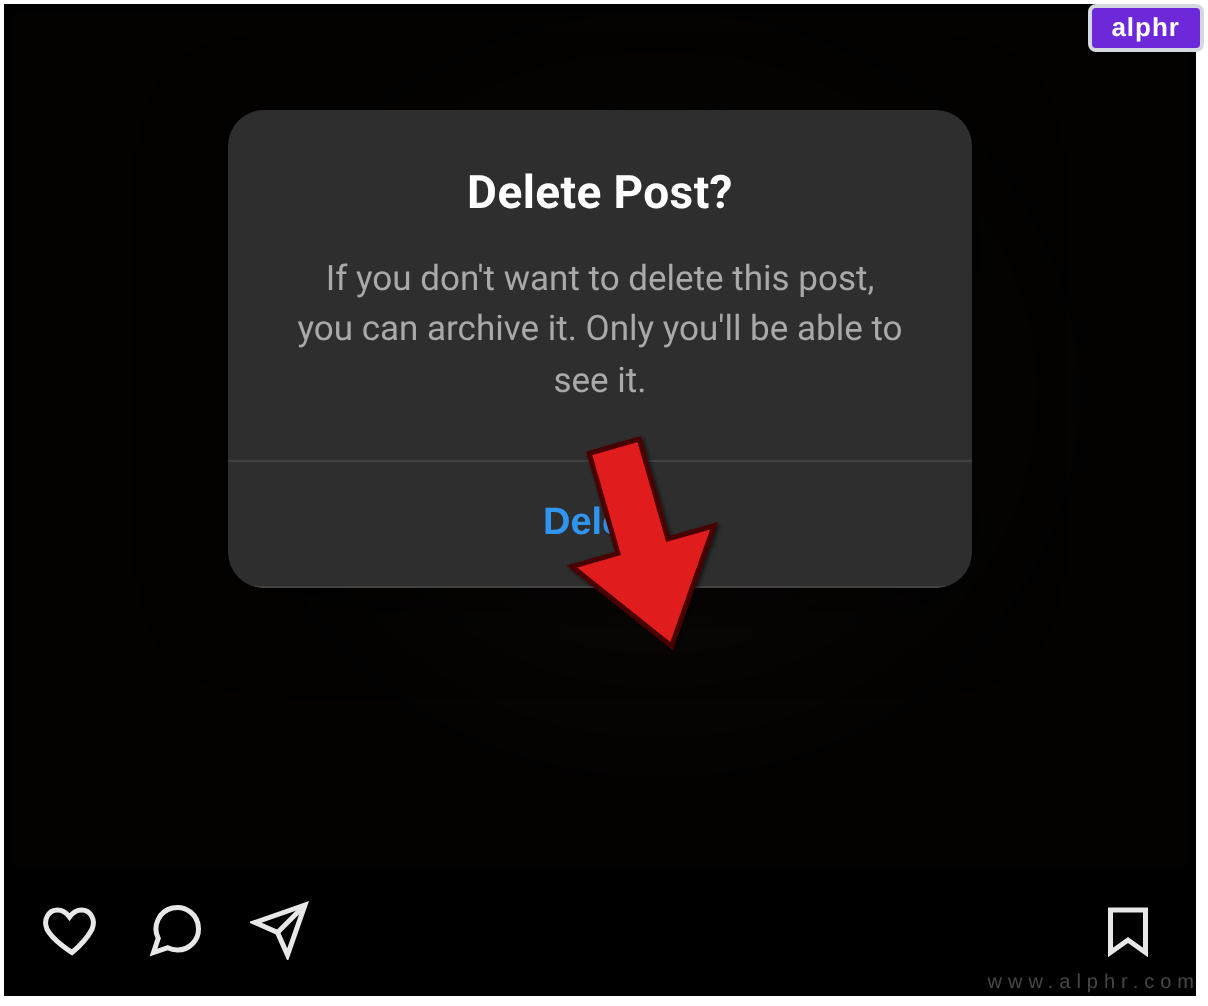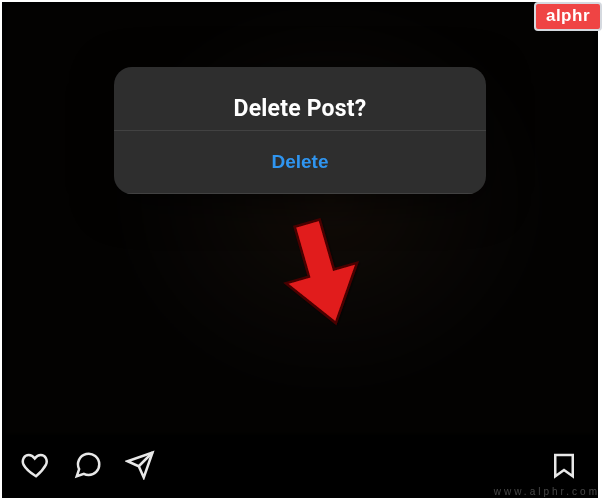--- a/index.html
+++ b/index.html
@@ -50,21 +50,21 @@
       color: #fff;
       display: flex;
       align-items: center;
       justify-content: center;
     }
     .action-bar .spacer { flex: 1; }
     .action-bar svg { width: 30px; height: 30px; stroke: #e8e8e8; fill: none; stroke-width: 2; }
 
     .modal {
       position: absolute;
-      left: 50%; top: 62px;
+      left: 50%; top: 50px;
       transform: translateX(-50%);
       width: 372px;
       background: #2e2e2e;
       border-radius: 18px;
       overflow: hidden;
       box-shadow: 0 8px 40px rgba(0,0,0,0.6);
     }
     .modal-header {
       padding: 28px 30px 8px;
       text-align: center;
@@ -102,24 +102,24 @@
     .pointer-arrow {
       position: absolute;
       left: 270px; top: 210px;
       width: 90px; height: 120px;
       pointer-events: none;
     }
 
     .badge {
       position: absolute;
       right: 2px; top: 2px;
-      background: #ef4444;
+      background: #6d28d9;
       color: #fff;
       font-weight: 700;
-      font-size: 17px;
+      font-size: 13px;
       padding: 2px 10px 3px;
       border: 2px solid #d5d9df;
       border-radius: 4px;
       letter-spacing: 0.5px;
       font-family: Arial, sans-serif;
     }
     .watermark {
       position: absolute;
       right: 4px; bottom: 6px;
       color: rgba(200,200,200,0.35);
@@ -158,20 +158,21 @@
       <svg viewBox="0 0 24 24">
           <path d="M19 21l-7-5-7 5V4h14v17z"></path>
         </svg>
     </span>
   </div>
 
   <div class="modal">
     <div class="modal-header">
       <div class="modal-title">Delete Post?</div>
     </div>
+    <div class="modal-message">If you don't want to delete this post, you can archive it. Only you'll be able to see it.</div>
     <div class="modal-sep"></div>
     <button class="modal-btn btn-delete">Delete</button>
     <div class="modal-sep"></div>
   </div>
 
   <svg class="pointer-arrow" viewBox="0 0 90 120">
     <defs>
       <filter id="ds" x="-20%" y="-20%" width="140%" height="140%">
         <feDropShadow dx="1" dy="1" stdDeviation="1" flood-color="#000" flood-opacity="0.6"></feDropShadow>
       </filter>

